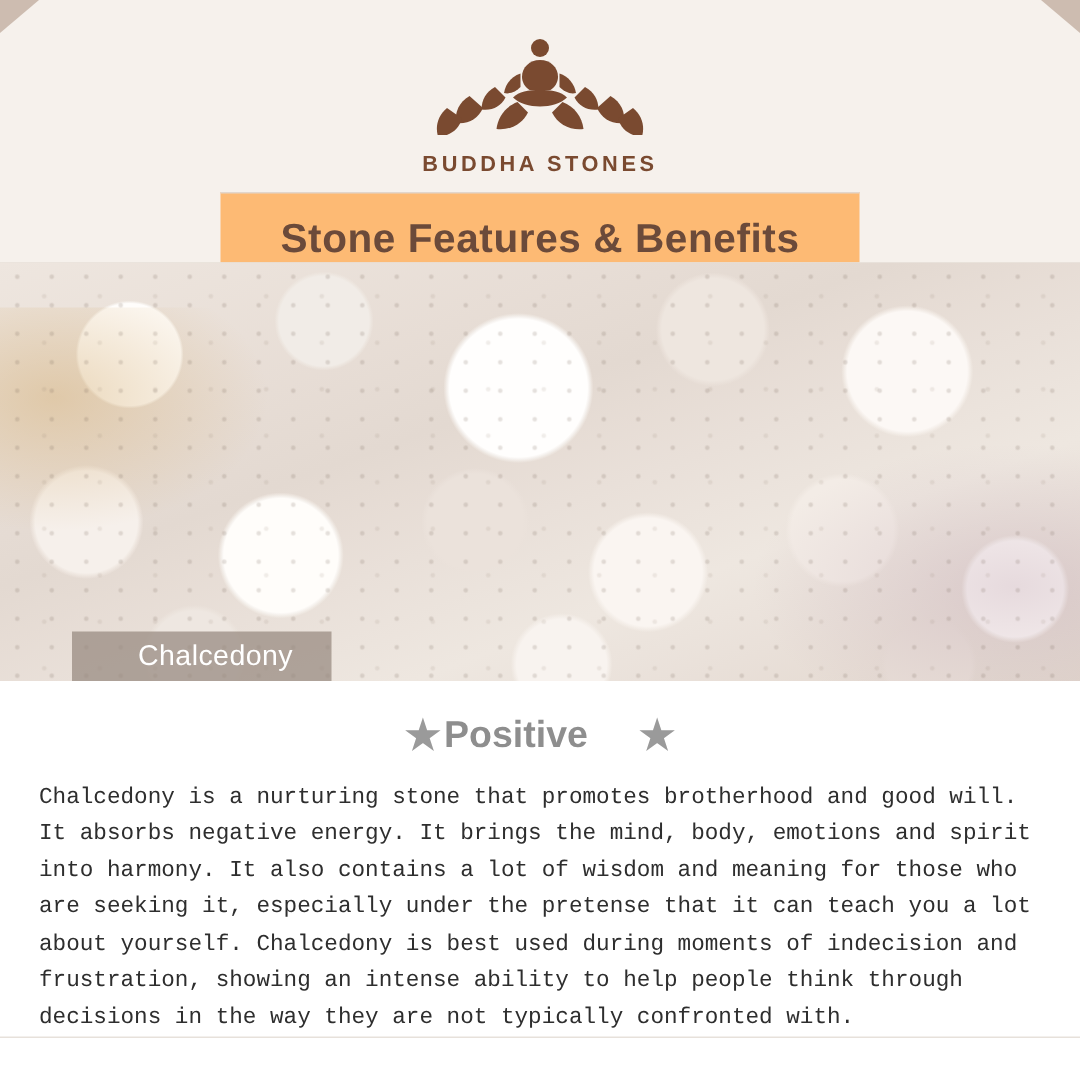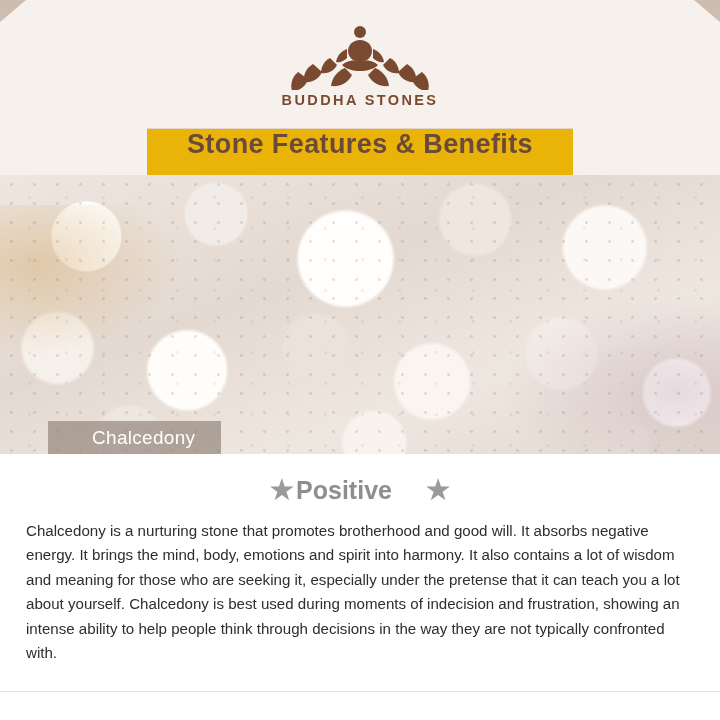--- a/index.html
+++ b/index.html
@@ -53,38 +53,38 @@
     right: 0;
     text-align: center;
   }
   .logo-wrap {
     display: block;
     margin: 0 auto;
     width: 150px;
     height: 74px;
   }
   .brand-name {
-    margin-top: 2px;
+    margin-top: 12px;
     font-size: 14.5px;
     letter-spacing: 2.4px;
     color: #7a4a30;
     font-weight: bold;
   }
 
   
   .title-ribbon {
     position: absolute;
     left: 147px;
     top: 128px;
     width: 426px;
     height: 47px;
-    background: #eab308;
+    background: #fdba74;
     border-top: 1px solid #e2d6cc;
     display: flex;
-    align-items: flex-start;
+    align-items: flex-end;
     justify-content: center;
     box-sizing: border-box;
   }
   .title-ribbon .title-text {
     font-size: 27px;
     font-weight: bold;
     color: #6b4a3a;
     letter-spacing: 0.4px;
     white-space: nowrap;
   }
@@ -189,20 +189,21 @@
     font-size: 27px;
     line-height: 1;
     color: #9a9a9a;
   }
   .desc {
     margin: 14px 26px 0 26px;
     font-size: 15.1px;
     line-height: 1.62;
     color: #2e2e2e;
     text-align: left;
+    font-family: Liberation Mono, monospace;
   }
 
   
   .bottom-strip {
     position: absolute;
     left: 0;
     bottom: 0;
     width: 720px;
     height: 28px;
     background: #ffffff;

